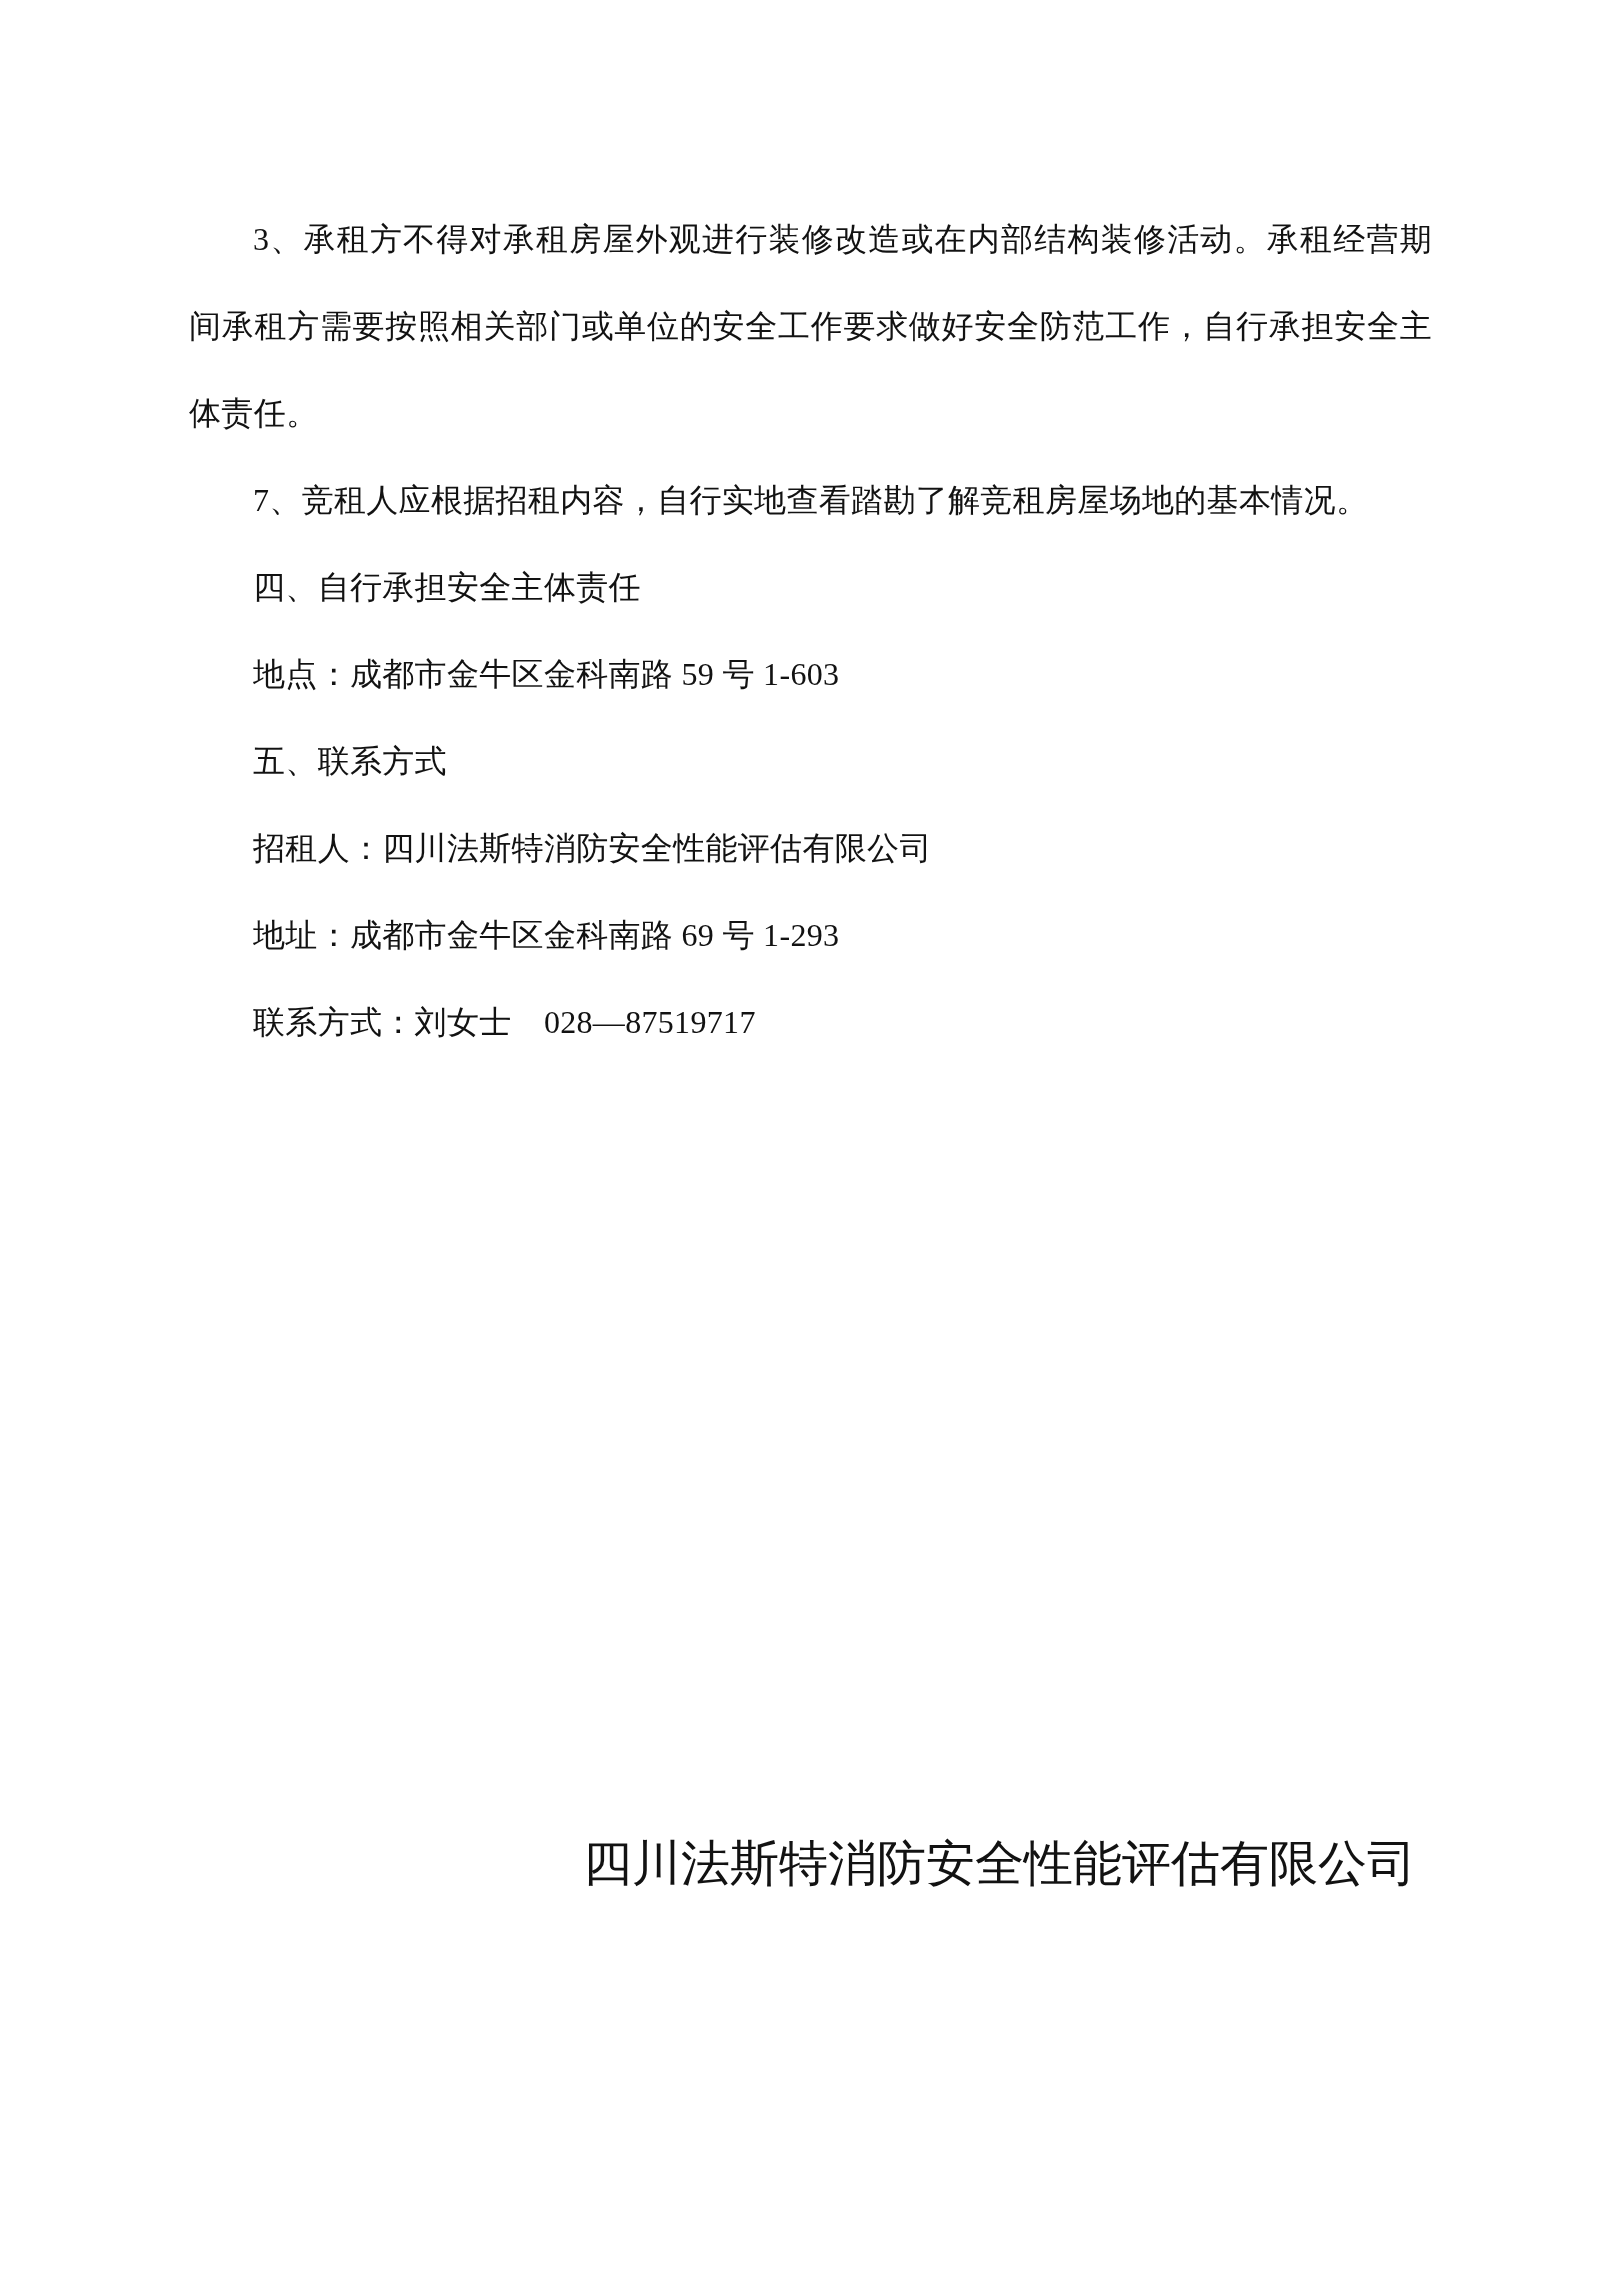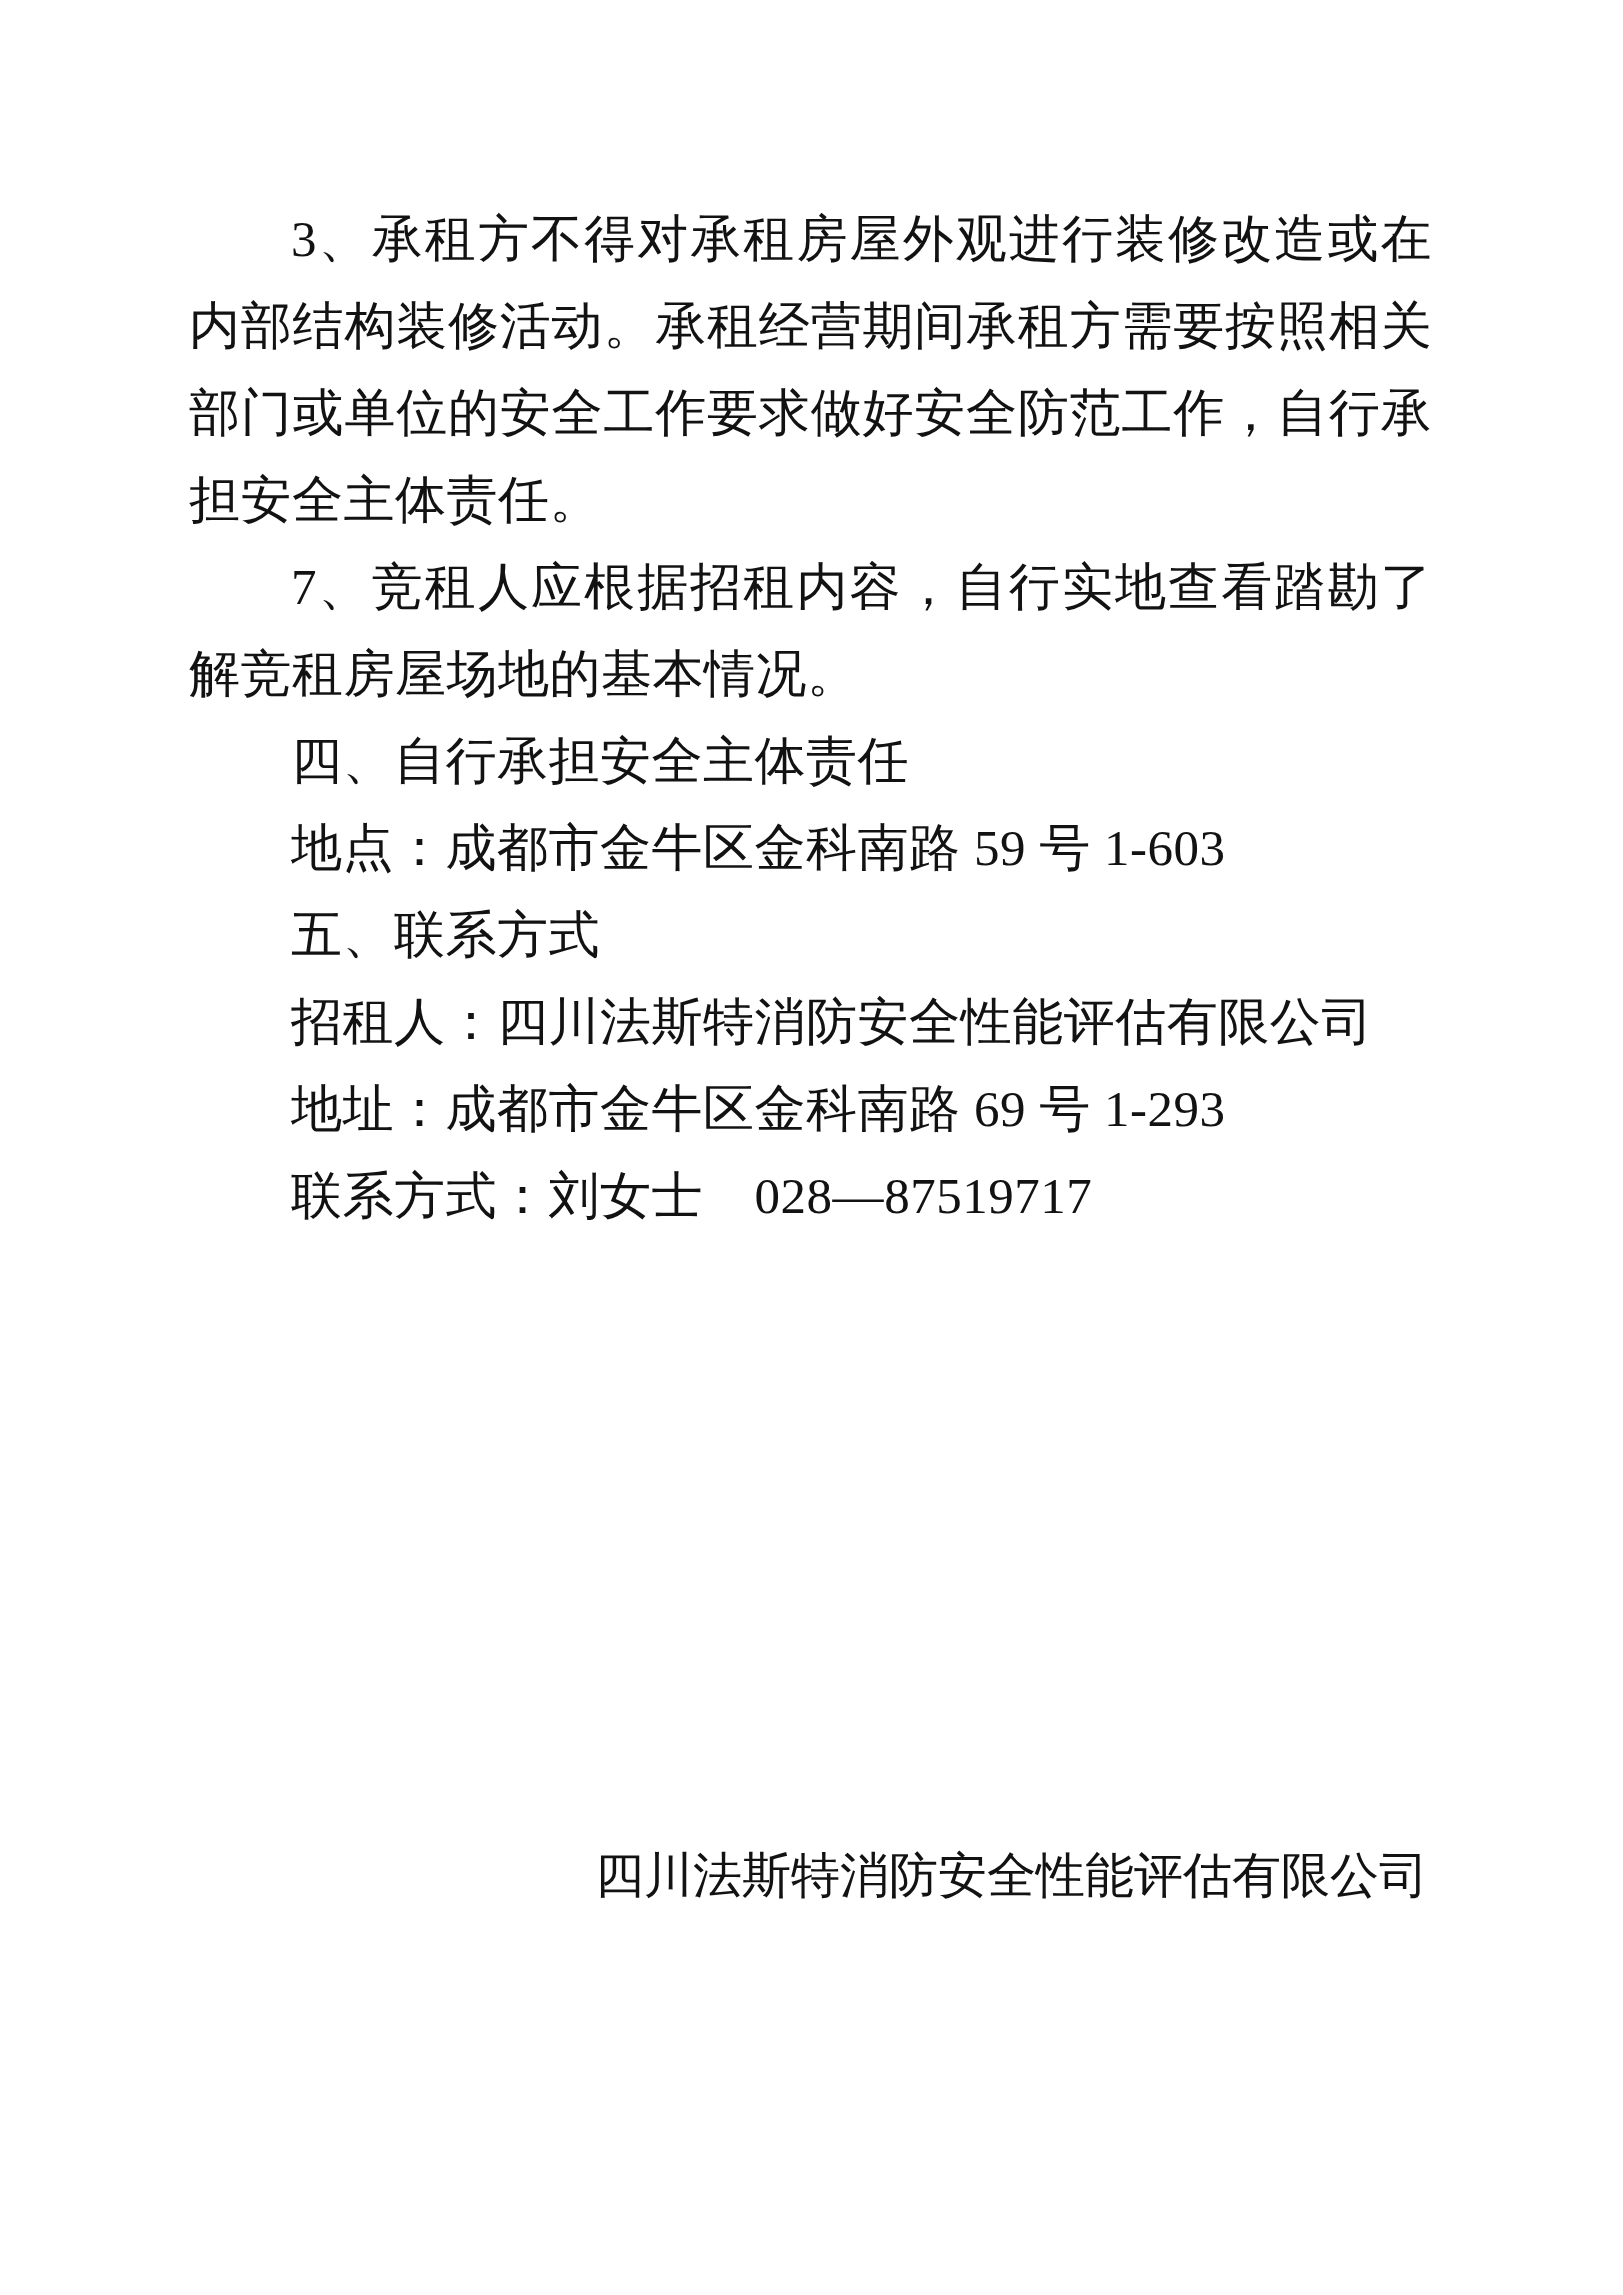--- a/index.html
+++ b/index.html
@@ -14,42 +14,42 @@
     background: #ffffff;
     overflow: hidden;
     font-family: "Liberation Serif", "DejaVu Serif", serif;
     color: #121212;
   }
   .content {
     position: absolute;
     left: 189px;
     top: 196px;
     width: 1243px;
-    font-size: 51px;
+    font-size: 32px;
     line-height: 87px;
     text-align: justify;
     letter-spacing: 0.01em;
   }
   .content p {
     margin: 0;
     padding: 0;
     text-indent: 2em;
   }
   .signature {
     position: absolute;
     top: 1818px;
     left: 583px;
     width: 777px;
     font-size: 49px;
     line-height: 92px;
     text-align: center;
     white-space: nowrap;
   }
   .signature p {
-    margin: 12px;
+    margin: 0;
     padding: 0;
   }
   .sig-date {
     text-indent: 0.9em;
   }
 </style>
 </head>
 <body>
 
 <div class="page">

